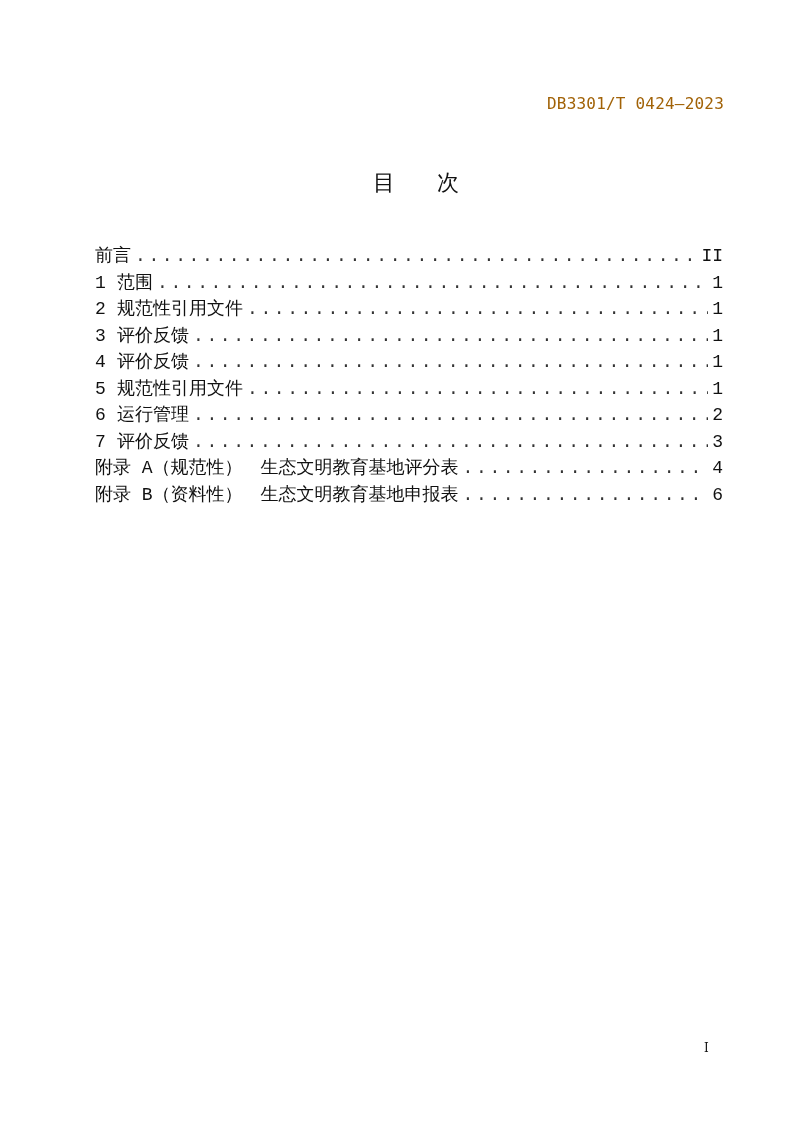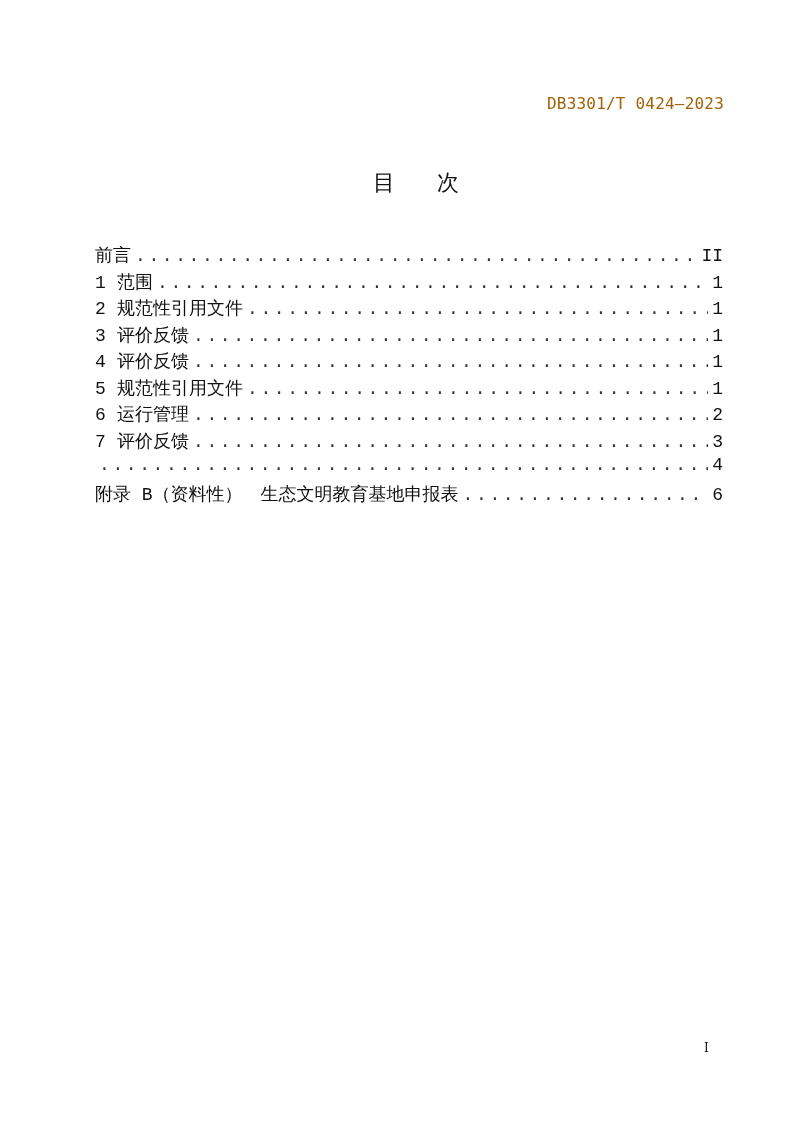--- a/index.html
+++ b/index.html
@@ -92,20 +92,21 @@
       <span class="toc-leader"></span>
       <span class="toc-page">2</span>
     </div>
     <div class="toc-row">
       <span class="toc-num">7</span>
       <span class="toc-label">评价反馈</span>
       <span class="toc-leader"></span>
       <span class="toc-page">3</span>
     </div>
     <div class="toc-row">
+      <span class="toc-label">附录 A（规范性）　生态文明教育基地评分表</span>
       <span class="toc-leader"></span>
       <span class="toc-page">4</span>
     </div>
     <div class="toc-row">
       <span class="toc-label">附录 B（资料性）　生态文明教育基地申报表</span>
       <span class="toc-leader"></span>
       <span class="toc-page">6</span>
     </div>
   </div>
 

